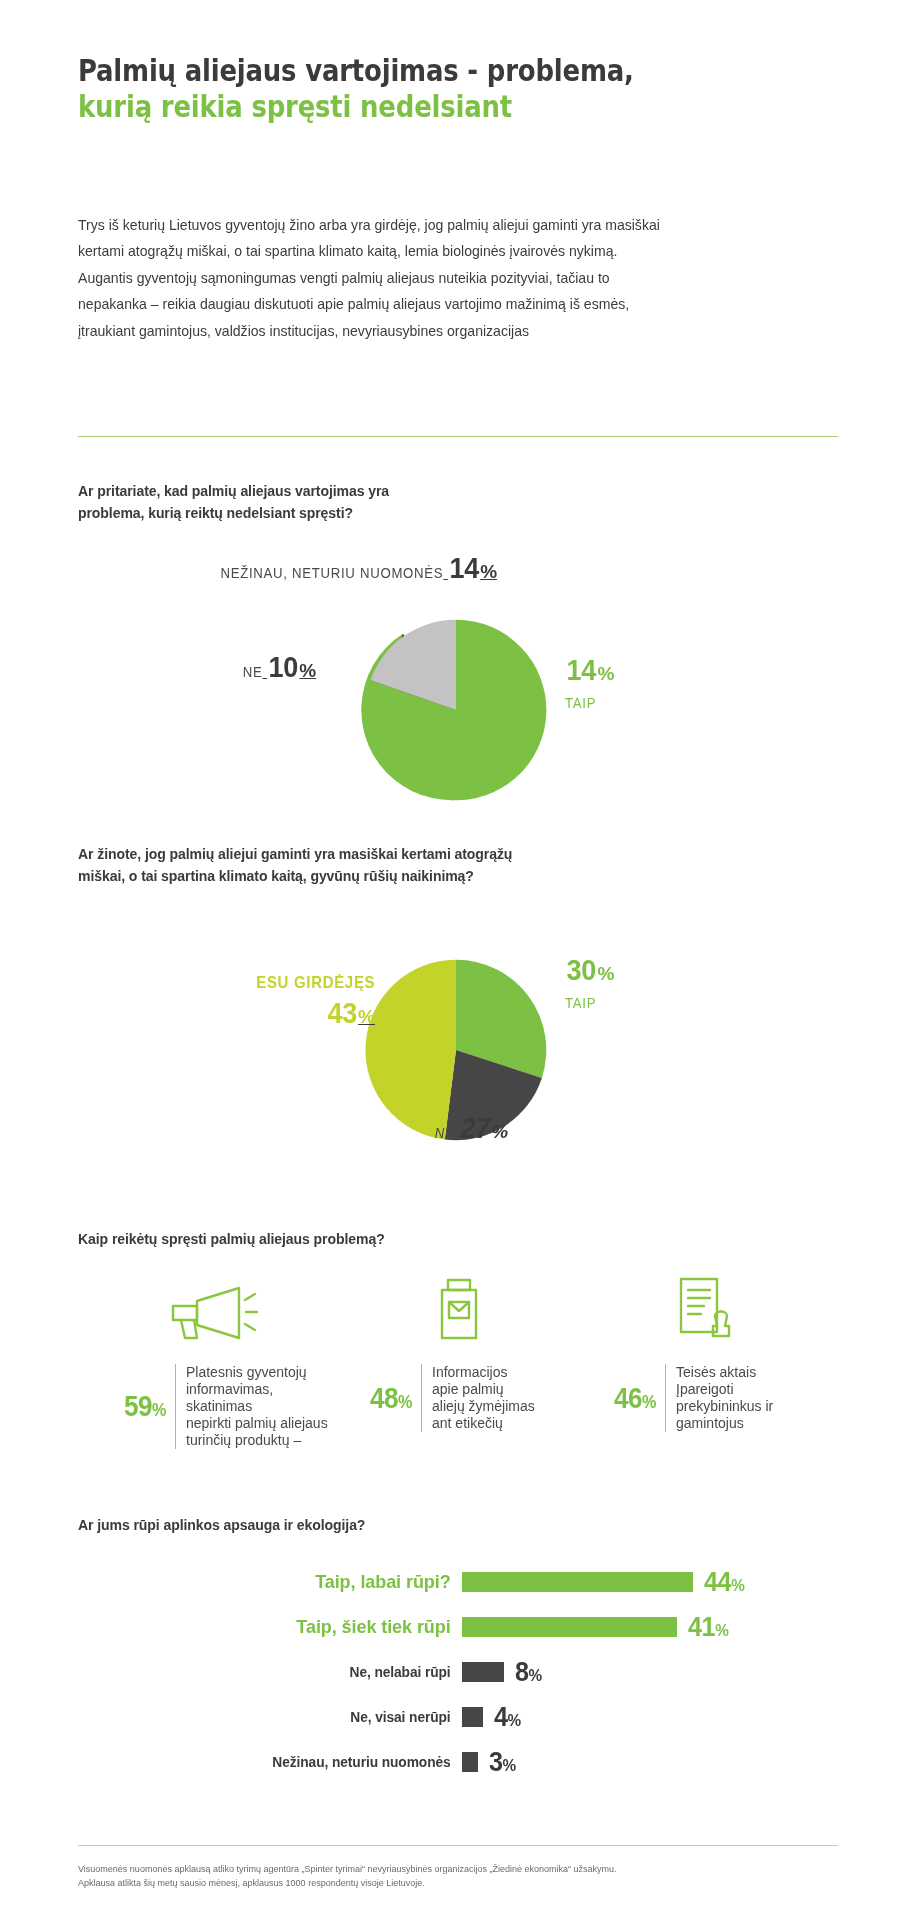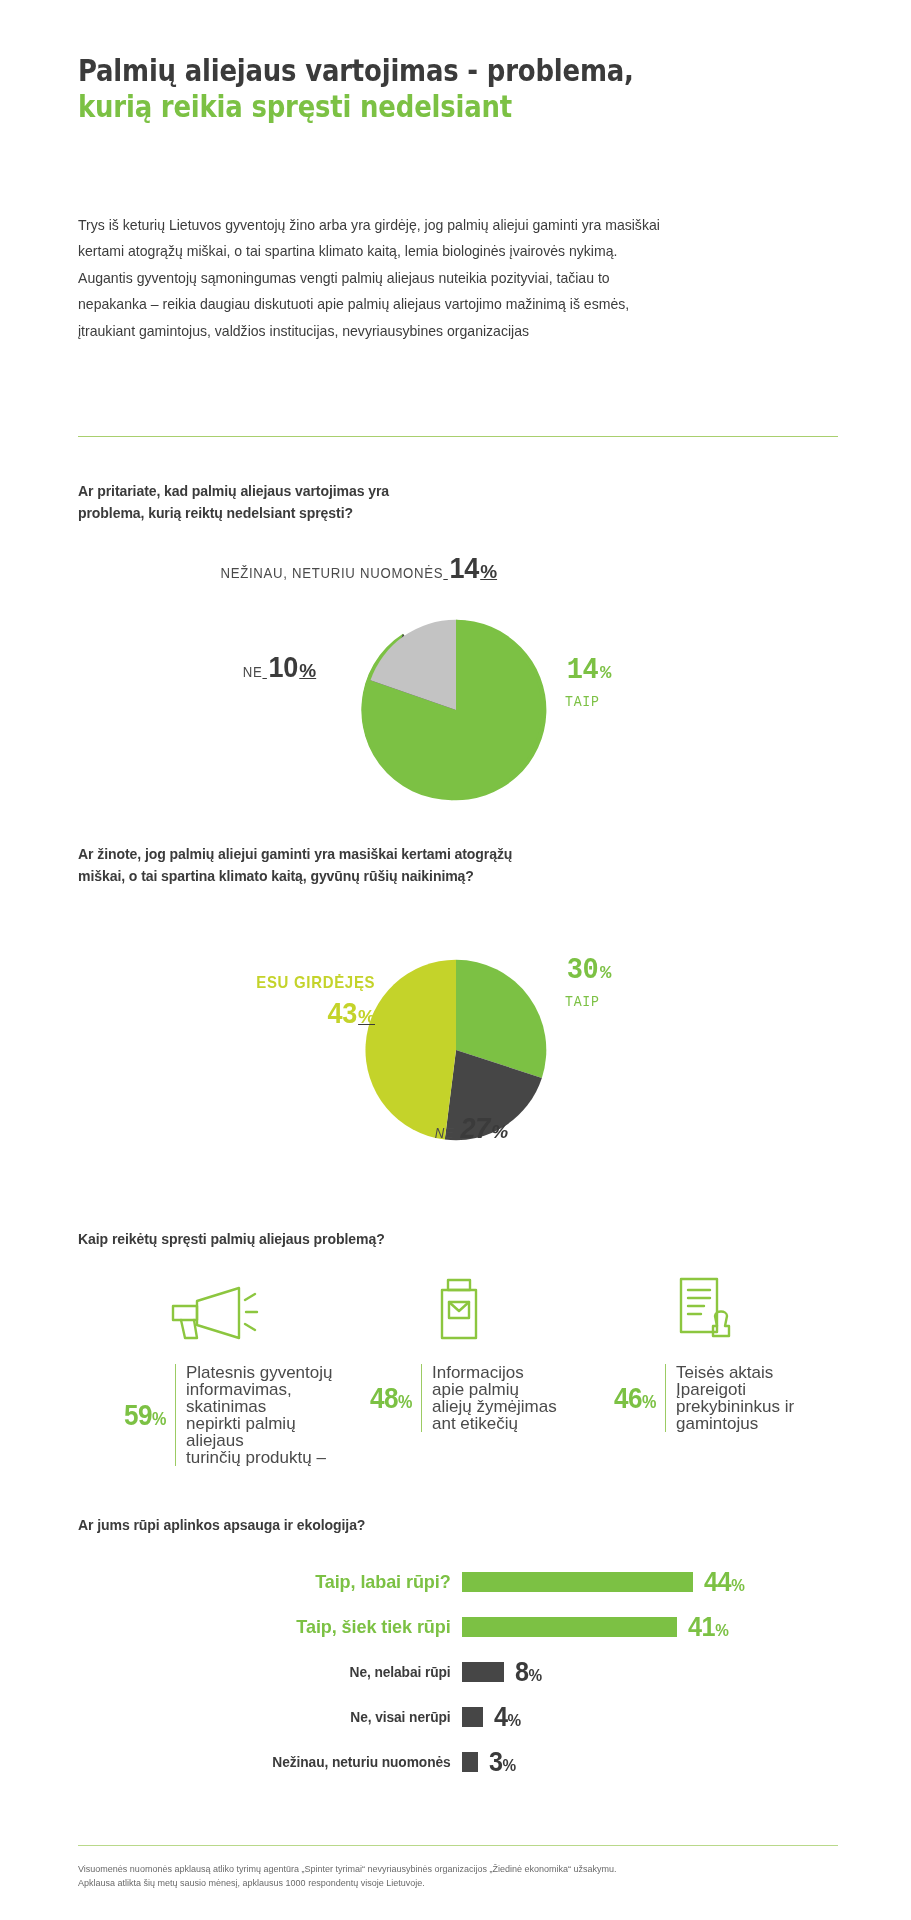--- a/index.html
+++ b/index.html
@@ -72,21 +72,21 @@
   }
   .pielbl .num{
     font-size:30px;font-weight:bold;color:#3b3b3b;letter-spacing:-0.5px;
     display:inline-block;transform:scaleX(0.9);transform-origin:center;
   }
   .pielbl .pct{font-size:19px;font-weight:bold;}
   .pielbl.green .num,.pielbl.green .cap,.pielbl.green .pct{color:#7cc144;}
   .pielbl.lime .num,.pielbl.lime .cap,.pielbl.lime .pct{color:#c4d32a;}
 
   .ra{text-align:right;text-decoration:underline;}
-  .la{text-align:left;font-family:Liberation Mono, monospace;}
+  .la{text-align:left;}
 
   
   #p1-dontknow{left:190px;top:556px;width:230px;text-align:right;line-height:24px;}
   #p1-no{left:240px;top:650px;width:180px;text-align:left;}
   #p1-yes{left:565px;top:656px;text-align:left;line-height:28px;}
   
   #p2-heard{left:190px;top:968px;width:185px;text-align:right;line-height:30px;}
   #p2-yes{left:565px;top:956px;text-align:left;line-height:28px;}
   #p2-no{left:380px;top:1111px;width:180px;text-align:center;font-style:italic;}
 
@@ -102,21 +102,21 @@
   .iconpct{
     font-family:"Liberation Sans Narrow","Liberation Sans",sans-serif;
     font-weight:bold;color:#7cc144;font-size:29px;letter-spacing:-0.5px;
     width:78px;text-align:right;flex:none;
     transform:scaleX(0.9);transform-origin:right center;
   }
   .iconpct .s{font-size:18px;}
   .icontext{
     border-left:1px solid #9ccb63;
     padding-left:10px;margin-left:9px;
-    font-size:17px;line-height:17px;color:#4a4a4a;
+    font-size:14px;line-height:17px;color:#4a4a4a;
     font-family:"Liberation Sans Narrow","Liberation Sans",sans-serif;
     white-space:pre-line;
   }
 
   
   .bars{position:absolute;left:78px;top:1565px;width:760px;}
   .barrow{display:flex;align-items:center;height:34px;margin-bottom:11px;}
   .barlabel{
     width:372px;text-align:right;padding-right:12px;flex:none;
     font-family:"Liberation Sans Narrow","Liberation Sans",sans-serif;

